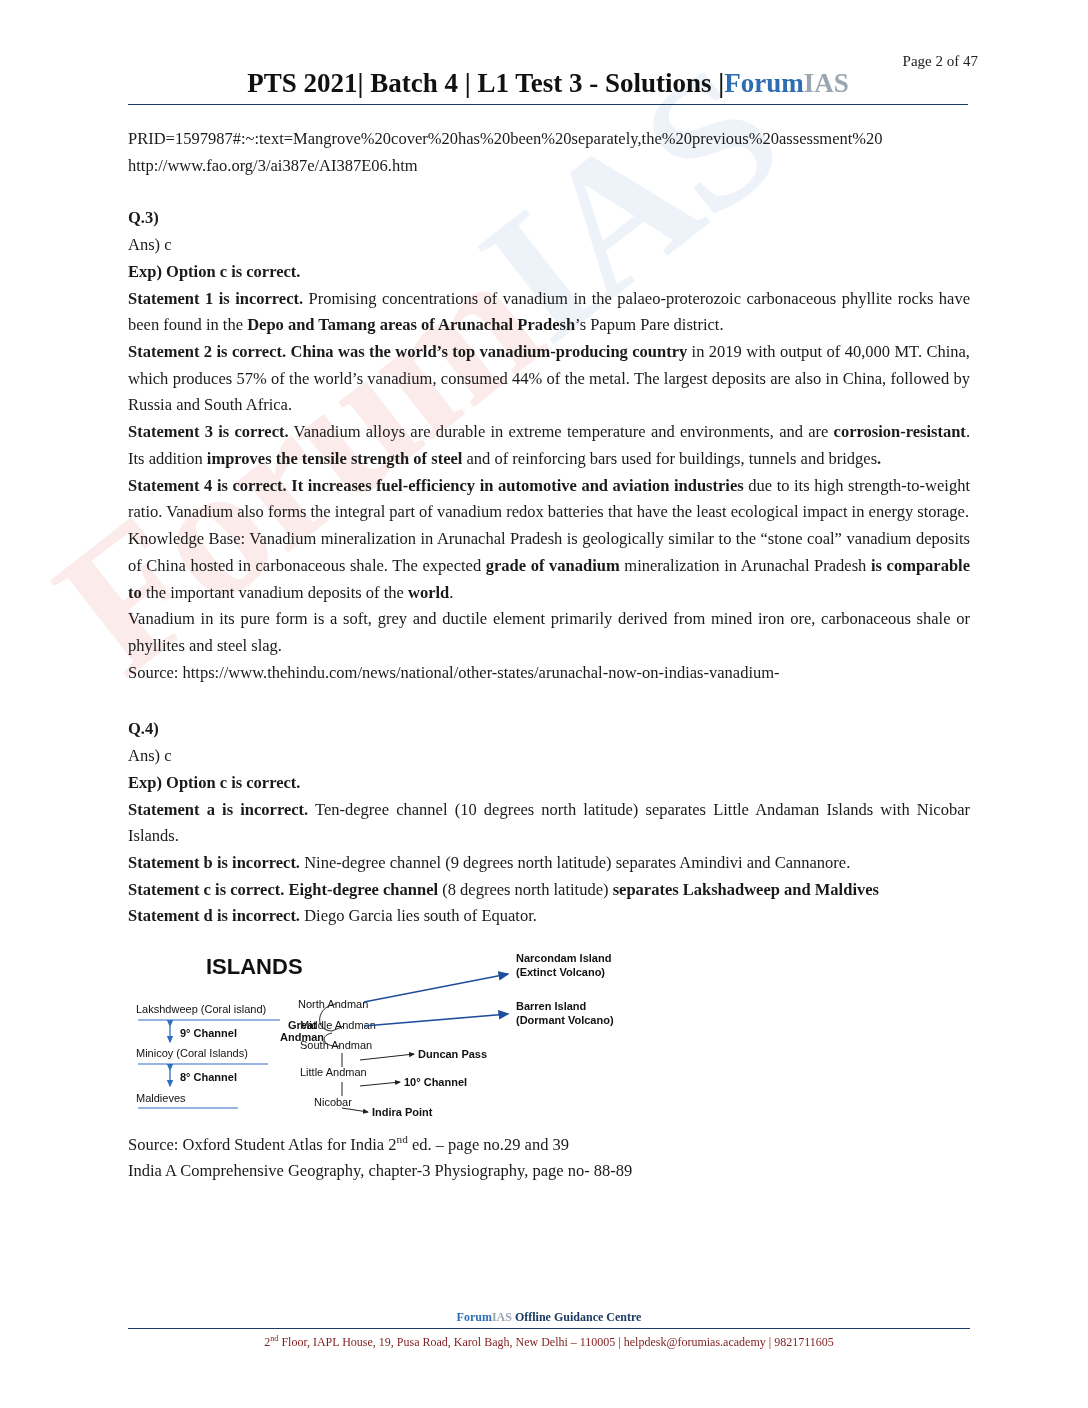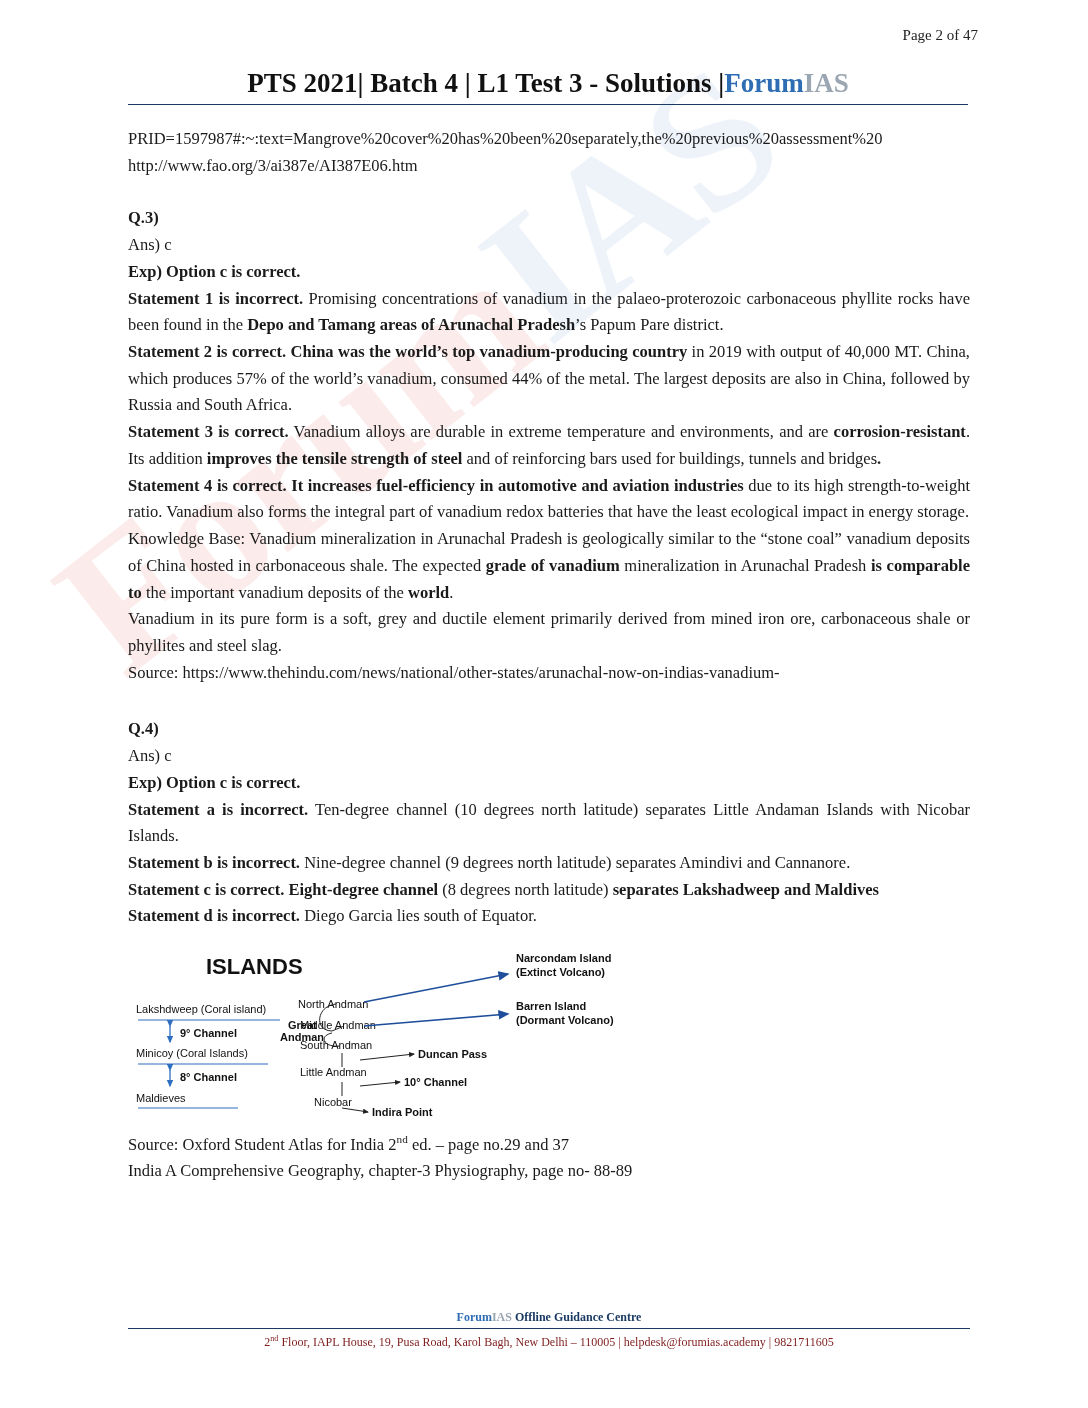--- a/index.html
+++ b/index.html
@@ -37,21 +37,21 @@
     font-size: 190px;
     font-weight: bold;
     letter-spacing: -4px;
     white-space: nowrap;
     color: #e46a6a;
   }
   .watermark .wm-blue { color: #7fa7d8; }
   
   .page-number {
     position: absolute;
-    top: 27px;
+    top: 53px;
     right: 110px;
     font-size: 15px;
     font-family: "Liberation Serif", serif;
     color: #222;
     z-index: 3;
   }
   .title-bar {
     position: absolute;
     top: 68px;
     left: 128px;
@@ -248,21 +248,21 @@
 
         <line x1="236" y1="66" x2="380" y2="38" stroke="#1f4e9c" stroke-width="1.6" marker-end="url(#arrBlue)"></line>
         <line x1="236" y1="90" x2="380" y2="78" stroke="#1f4e9c" stroke-width="1.6" marker-end="url(#arrBlue)"></line>
         <text x="388" y="26" font-family="Liberation Sans, sans-serif" font-size="11" font-weight="bold" fill="#111">Narcondam Island</text>
         <text x="388" y="40" font-family="Liberation Sans, sans-serif" font-size="11" font-weight="bold" fill="#111">(Extinct Volcano)</text>
         <text x="388" y="74" font-family="Liberation Sans, sans-serif" font-size="11" font-weight="bold" fill="#111">Barren Island</text>
         <text x="388" y="88" font-family="Liberation Sans, sans-serif" font-size="11" font-weight="bold" fill="#111">(Dormant Volcano)</text>
       </svg>
     </div>
 
-    <p><span>Source: Oxford Student Atlas for India 2</span><sup>nd</sup><span> ed. – page no.29 and 37</span></p>
+    <p><span>Source: Oxford Student Atlas for India 2</span><sup>nd</sup><span> ed. – page no.29 and 39</span></p>
     <p>India A Comprehensive Geography, chapter-3 Physiography, page no- 88-89</p>
 
   </div>
 
   <div class="footer">
     <div class="footer-title"><span class="forum">Forum</span><span class="ias">IAS</span><span class="rest"> Offline Guidance Centre</span></div>
     <div class="footer-rule"></div>
     <div class="footer-addr"><span>2</span><sup>nd</sup><span> Floor, IAPL House, 19, Pusa Road, Karol Bagh, New Delhi – 110005  |  helpdesk@forumias.academy | 9821711605</span></div>
   </div>
 

